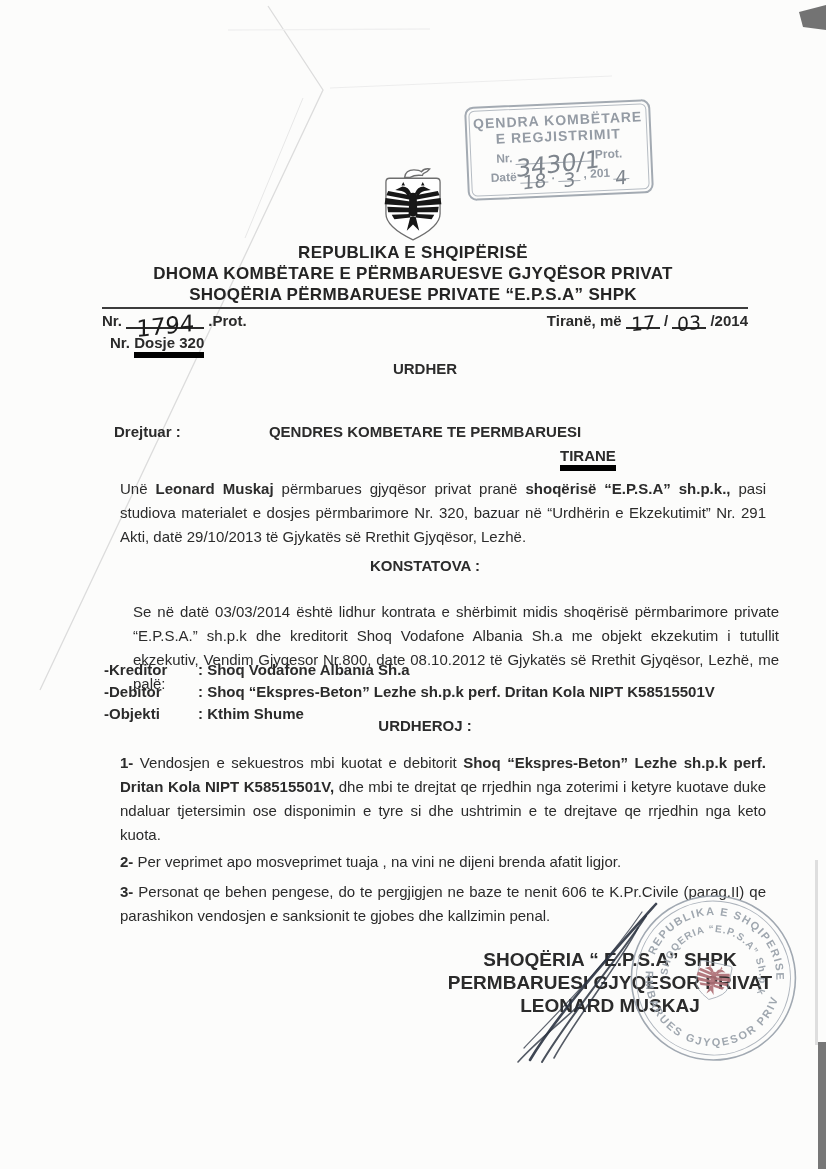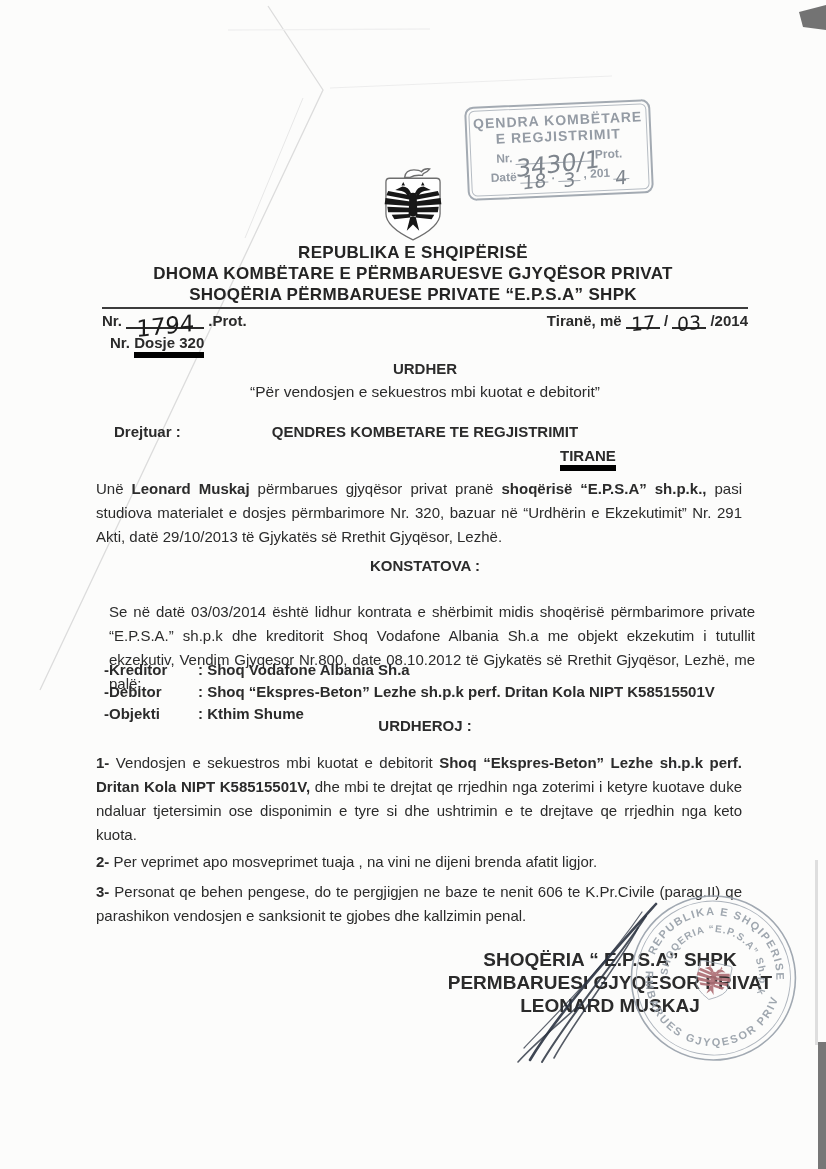--- a/index.html
+++ b/index.html
@@ -46,21 +46,21 @@
   .dosje{top:334px;left:110px;font-size:15px;font-weight:bold;z-index:2;}
   .u{border-bottom:6px solid #000000;padding-bottom:1px;}
 
   
   .center-line{left:102px;width:646px;text-align:center;font-weight:bold;font-size:15px;z-index:2;}
   .order-sub{top:383px;left:102px;width:646px;text-align:center;font-size:15.5px;z-index:2;font-weight:normal;}
   .addressee{top:423px;left:102px;width:646px;z-index:2;font-size:15px;font-weight:bold;}
   .addr-label{position:absolute;left:12px;top:0;}
   .addr-name{display:block;text-align:center;}
   .tirane{top:447px;left:560px;font-size:15px;font-weight:bold;z-index:2;}
-  .para{left:96px;width:646px;font-size:15px;line-height:24px;text-align:justify;z-index:2;}
+  .para{left:120px;width:646px;font-size:15px;line-height:24px;text-align:justify;z-index:2;}
   .b{font-weight:bold;}
   .intro{top:477px;}
   .konstatova{top:557px;}
   .facts{top:587px;}
   .parties{top:659px;left:104px;width:646px;z-index:2;font-size:15px;font-weight:bold;line-height:22px;}
   .p-row{display:flex;}
   .p-label{width:94px;flex:none;}
   .urdheroj{top:717px;}
   .order1{top:751px;}
   .order2{top:850px;text-align:left;}
@@ -169,25 +169,24 @@
       <span>/2014</span>
     </span>
   </div>
 
   <div class="abs dosje">
     <span>Nr.</span>
     <span class="u">Dosje 320</span>
   </div>
 
   <div class="abs center-line" style="top:360px">URDHER</div>
-  <div class="abs order-sub">“Për vendosjen e sekuestros mbi kuotat e debitorit”</div>
 
   <div class="abs addressee">
     <span class="addr-label">Drejtuar :</span>
-    <span class="addr-name">QENDRES KOMBETARE TE REGJISTRIMIT</span>
+    <span class="addr-name">QENDRES KOMBETARE TE PERMBARUESI</span>
   </div>
   <div class="abs tirane u">TIRANE</div>
 
   <p class="abs para intro" style="margin:0"><span>Unë </span><span class="b">Leonard Muskaj</span><span> përmbarues gjyqësor privat pranë </span><span class="b">shoqërisë “E.P.S.A” sh.p.k.,</span><span> pasi studiova materialet e dosjes përmbarimore Nr. 320, bazuar në “Urdhërin e Ekzekutimit” Nr. 291 Akti, datë 29/10/2013 të Gjykatës së Rrethit Gjyqësor, Lezhë.</span></p>
 
   <div class="abs center-line konstatova">KONSTATOVA :</div>
 
   <p class="abs para facts" style="margin:13px">Se në datë 03/03/2014 është lidhur kontrata e shërbimit midis shoqërisë përmbarimore private “E.P.S.A.” sh.p.k dhe kreditorit Shoq Vodafone Albania Sh.a me objekt ekzekutim i tutullit ekzekutiv, Vendim Gjyqesor Nr.800, date 08.10.2012 të Gjykatës së Rrethit Gjyqësor, Lezhë, me palë:</p>
 
   <div class="abs parties">

